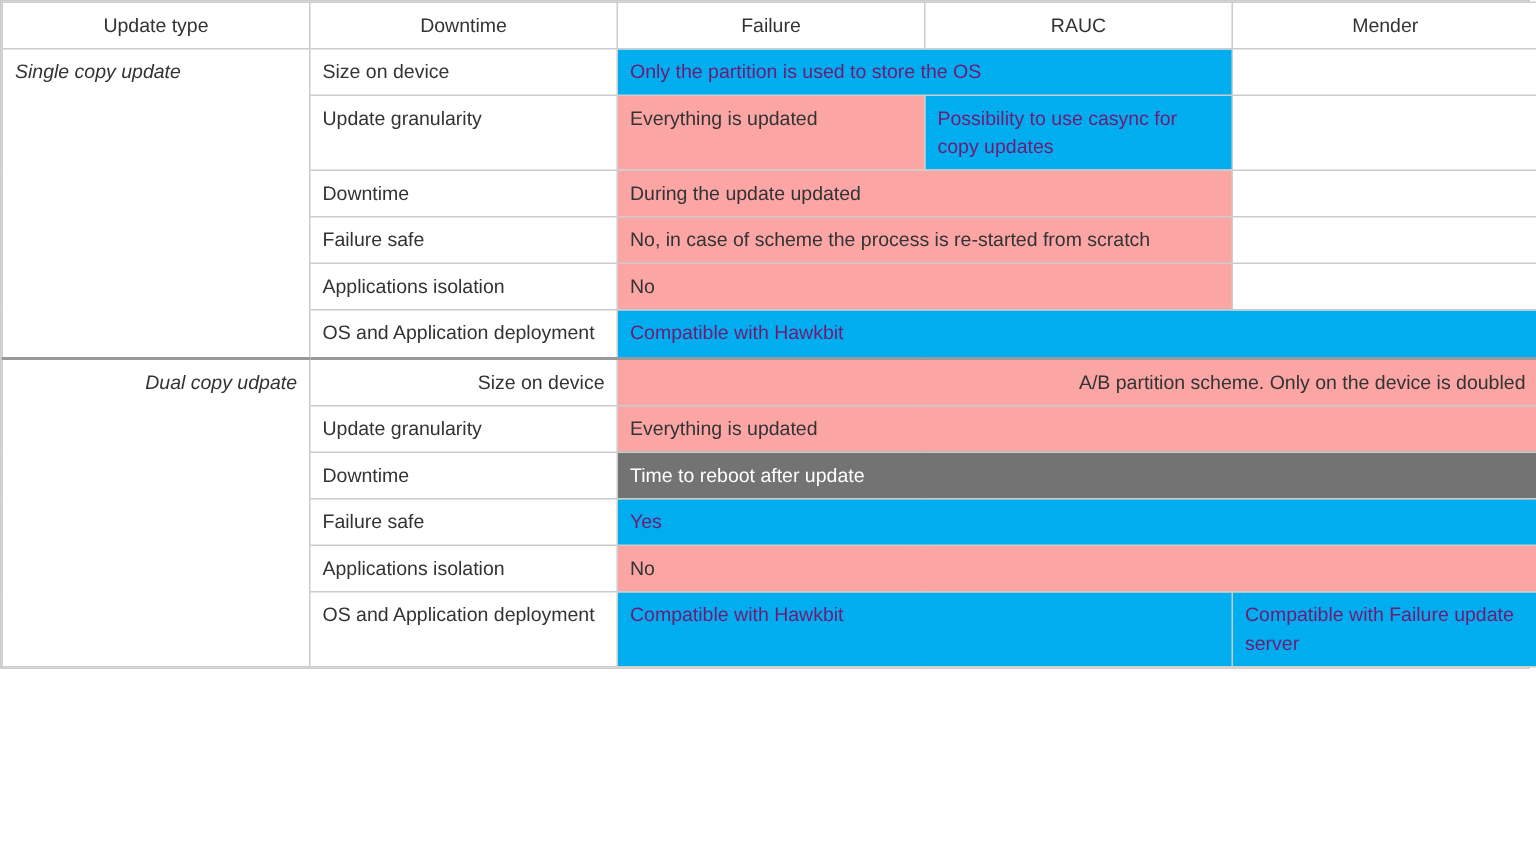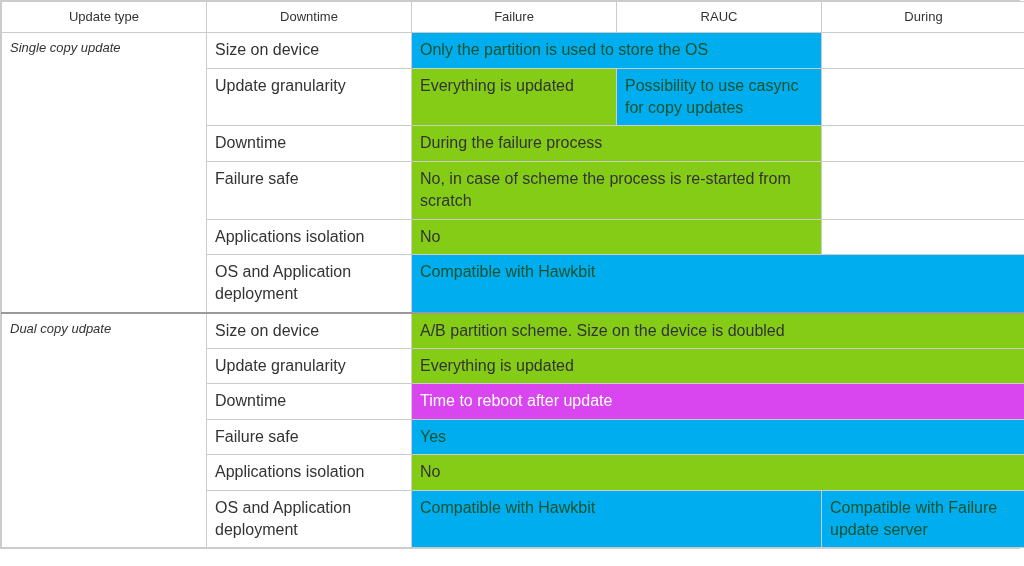--- a/index.html
+++ b/index.html
@@ -31,113 +31,113 @@
       vertical-align: top;
       line-height: 1.4;
     }
     th {
       background: #fff;
       font-weight: normal;
       font-size: 13px;
       color: #333;
     }
     td {
-      font-size: 16px;
+      font-size: 13px;
       color: #333;
     }
 
     .bg-blue {
       background-color: #00aeef;
-      color: #14532d;
+      color: #701a75;
     }
     .bg-orange {
-      background-color: #d946ef;
+      background-color: #737373;
       color: #fff;
     }
     .bg-gray {
-      background-color: #84cc16;
+      background-color: #fca5a5;
       color: #333;
       margin-left: 34px;
     }
     .bg-white {
       background-color: #fff;
       color: #333;
     }
 
     .type-label {
       font-size: 13px;
       color: #333;
       font-style: italic;
     }
 
     thead tr th {
       background: #fff;
       border-bottom: 1px solid #ccc;
     }
 
     
-    .group-top td, .group-top th { border-top: 2px solid #999; }
+    .group-top td, .group-top th { border-top: 2px solid #999; text-align: right; }
   </style>
 </head>
 <body>
 
 <div class="table-wrapper">
   <table>
     <colgroup>
       <col class="col-type">
       <col class="col-crit">
       <col class="col-swu">
       <col class="col-rauc">
       <col class="col-mend">
     </colgroup>
     <thead>
       <tr>
         <th>Update type</th>
         <th>Downtime</th>
         <th>Failure</th>
         <th>RAUC</th>
-        <th>During</th>
+        <th>Mender</th>
       </tr>
     </thead>
     <tbody id="table-body">
     <tr>
           <td rowspan="6" class="type-label bg-white">Single copy update</td>
           <td class="bg-white">Size on device</td>
           <td colspan="2" class="bg-blue">Only the partition is used to store the OS</td>
           <td class="bg-white"></td>
         </tr>
         <tr>
           <td class="bg-white">Update granularity</td>
           <td class="bg-gray">Everything is updated</td>
           <td class="bg-blue">Possibility to use casync for copy updates</td>
           <td class="bg-white"></td>
         </tr>
         <tr>
           <td class="bg-white">Downtime</td>
-          <td colspan="2" class="bg-gray">During the failure process</td>
+          <td colspan="2" class="bg-gray">During the update updated</td>
           <td class="bg-white"></td>
         </tr>
         <tr>
           <td class="bg-white">Failure safe</td>
           <td colspan="2" class="bg-gray">No, in case of scheme the process is re-started from scratch</td>
           <td class="bg-white"></td>
         </tr>
         <tr>
           <td class="bg-white">Applications isolation</td>
           <td colspan="2" class="bg-gray">No</td>
           <td class="bg-white"></td>
         </tr>
         <tr>
           <td class="bg-white">OS and Application deployment</td>
           <td colspan="3" class="bg-blue">Compatible with Hawkbit</td>
         </tr>
         <tr class="group-top">
           <td rowspan="6" class="type-label bg-white">Dual copy udpate</td>
           <td class="bg-white">Size on device</td>
-          <td colspan="3" class="bg-gray">A/B partition scheme. Size on the device is doubled</td>
+          <td colspan="3" class="bg-gray">A/B partition scheme. Only on the device is doubled</td>
         </tr>
         <tr>
           <td class="bg-white">Update granularity</td>
           <td colspan="3" class="bg-gray">Everything is updated</td>
         </tr>
         <tr>
           <td class="bg-white">Downtime</td>
           <td colspan="3" class="bg-orange">Time to reboot after update</td>
         </tr>
         <tr>

